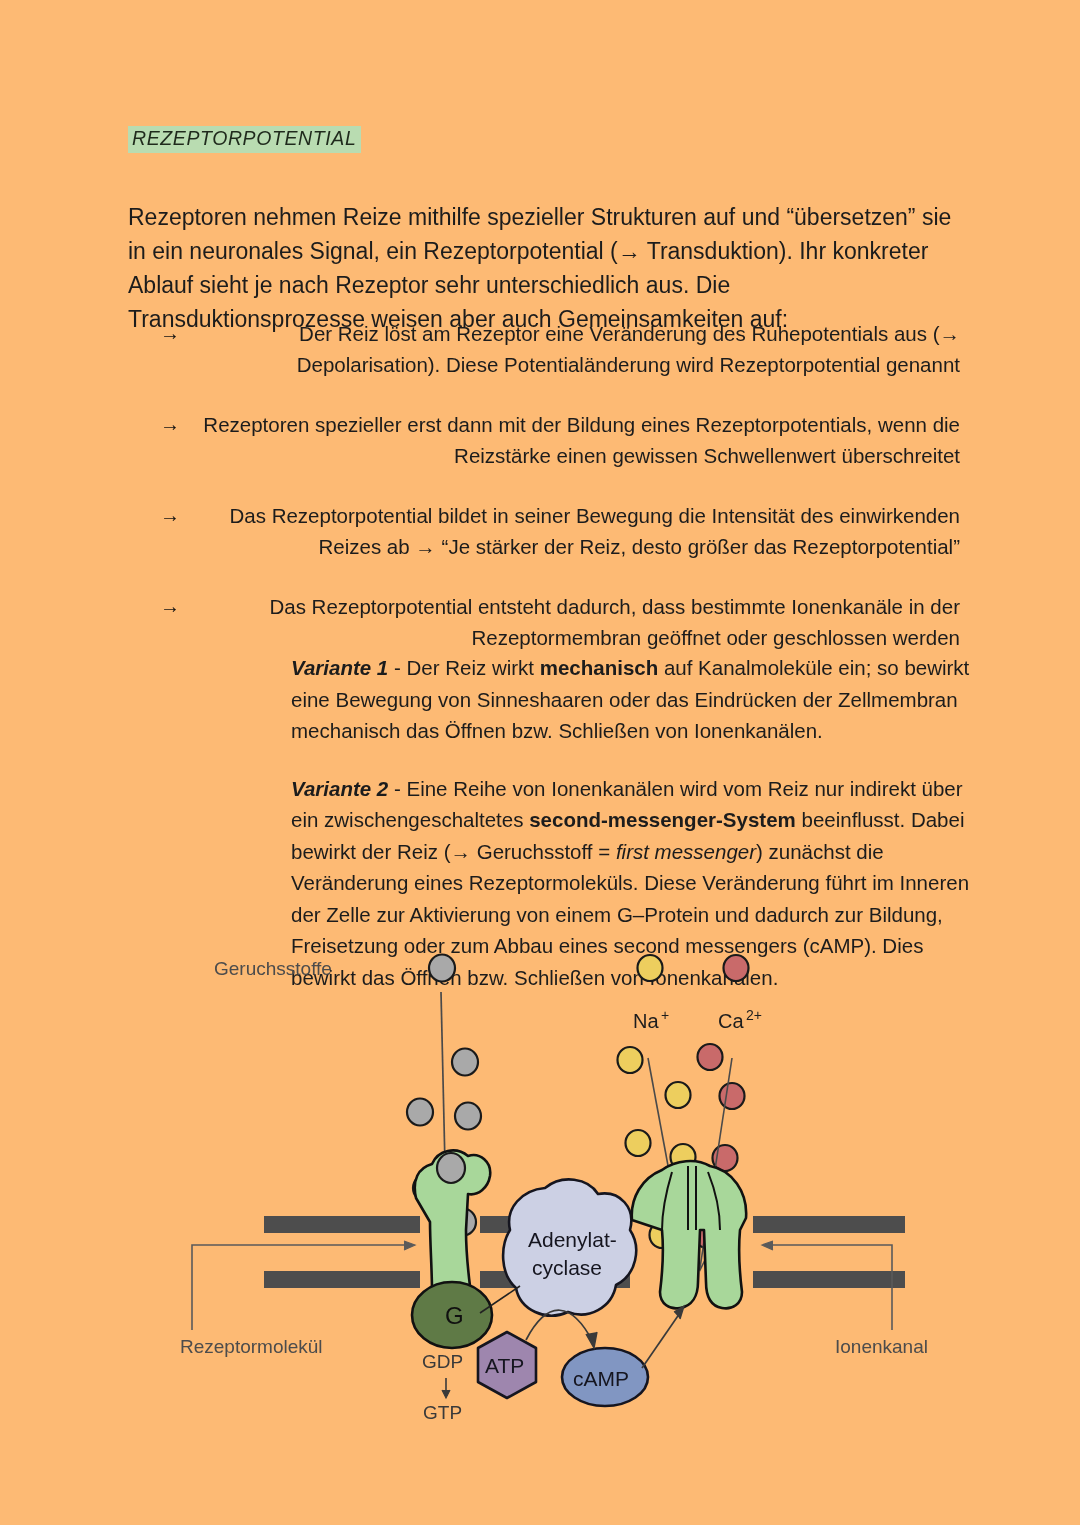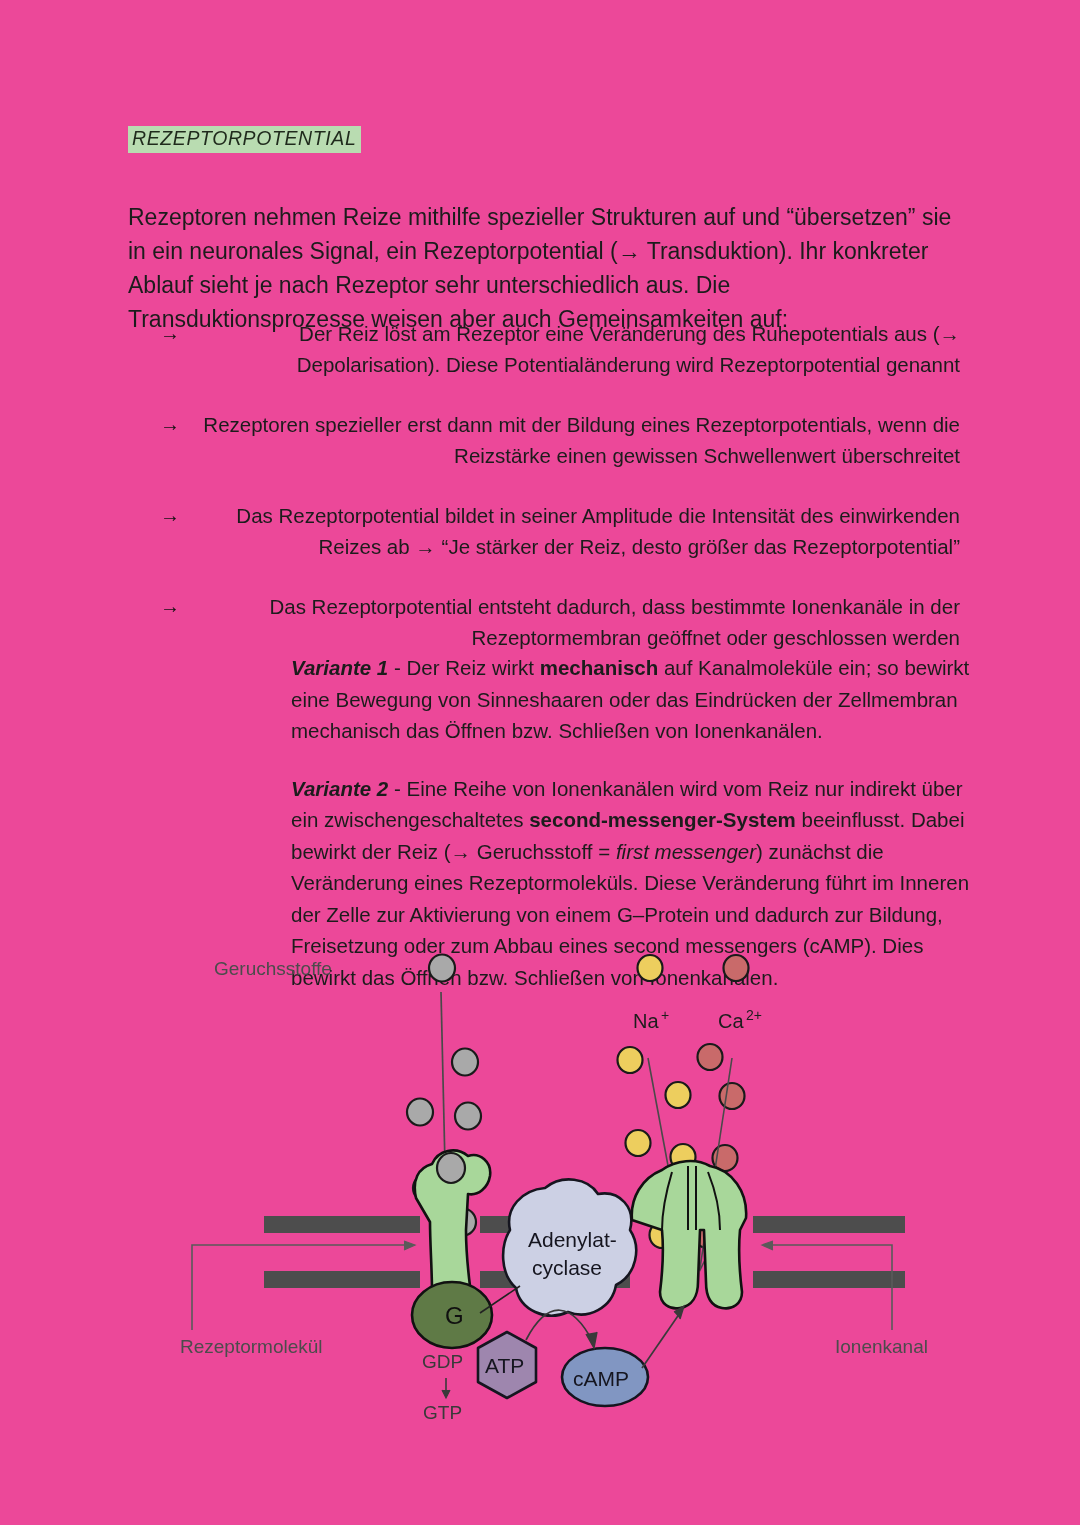--- a/index.html
+++ b/index.html
@@ -11,21 +11,21 @@
     width: 1080px;
     height: 1525px;
     font-family: "Liberation Sans", sans-serif;
     color: #1a1a1a;
     position: relative;
     overflow: hidden;
   }
   .page {
     position: absolute;
     inset: 0;
-    background: #ec4899;
+    background: #fdba74;
   }
 
   
   .title-wrap {
     position: absolute;
     left: 128px;
     top: 126px;
   }
   .title {
     display: inline-block;
@@ -145,21 +145,21 @@
     <div class="bullet">
       <span class="arrow">→</span>
       <span class="btext">Der Reiz löst am Rezeptor eine Veränderung des Ruhepotentials aus (→ Depolarisation). Diese Potentialänderung wird Rezeptorpotential genannt</span>
     </div>
     <div class="bullet">
       <span class="arrow">→</span>
       <span class="btext">Rezeptoren spezieller erst dann mit der Bildung eines Rezeptorpotentials, wenn die Reizstärke einen gewissen Schwellenwert überschreitet</span>
     </div>
     <div class="bullet">
       <span class="arrow">→</span>
-      <span class="btext">Das Rezeptorpotential bildet in seiner Amplitude die Intensität des einwirkenden Reizes ab → “Je stärker der Reiz, desto größer das Rezeptorpotential”</span>
+      <span class="btext">Das Rezeptorpotential bildet in seiner Bewegung die Intensität des einwirkenden Reizes ab → “Je stärker der Reiz, desto größer das Rezeptorpotential”</span>
     </div>
     <div class="bullet">
       <span class="arrow">→</span>
       <span class="btext">Das Rezeptorpotential entsteht dadurch, dass bestimmte Ionenkanäle in der Rezeptormembran geöffnet oder geschlossen werden</span>
     </div>
   </div>
 
   <div class="variants">
     <div class="variant">
       <b class="vlabel">Variante 1</b><span> - </span><span>Der Reiz wirkt </span><span class="bold">mechanisch</span><span> auf Kanalmoleküle ein; so bewirkt eine Bewegung von Sinneshaaren oder das Eindrücken der Zellmembran mechanisch das Öffnen bzw. Schließen von Ionenkanälen.</span>

